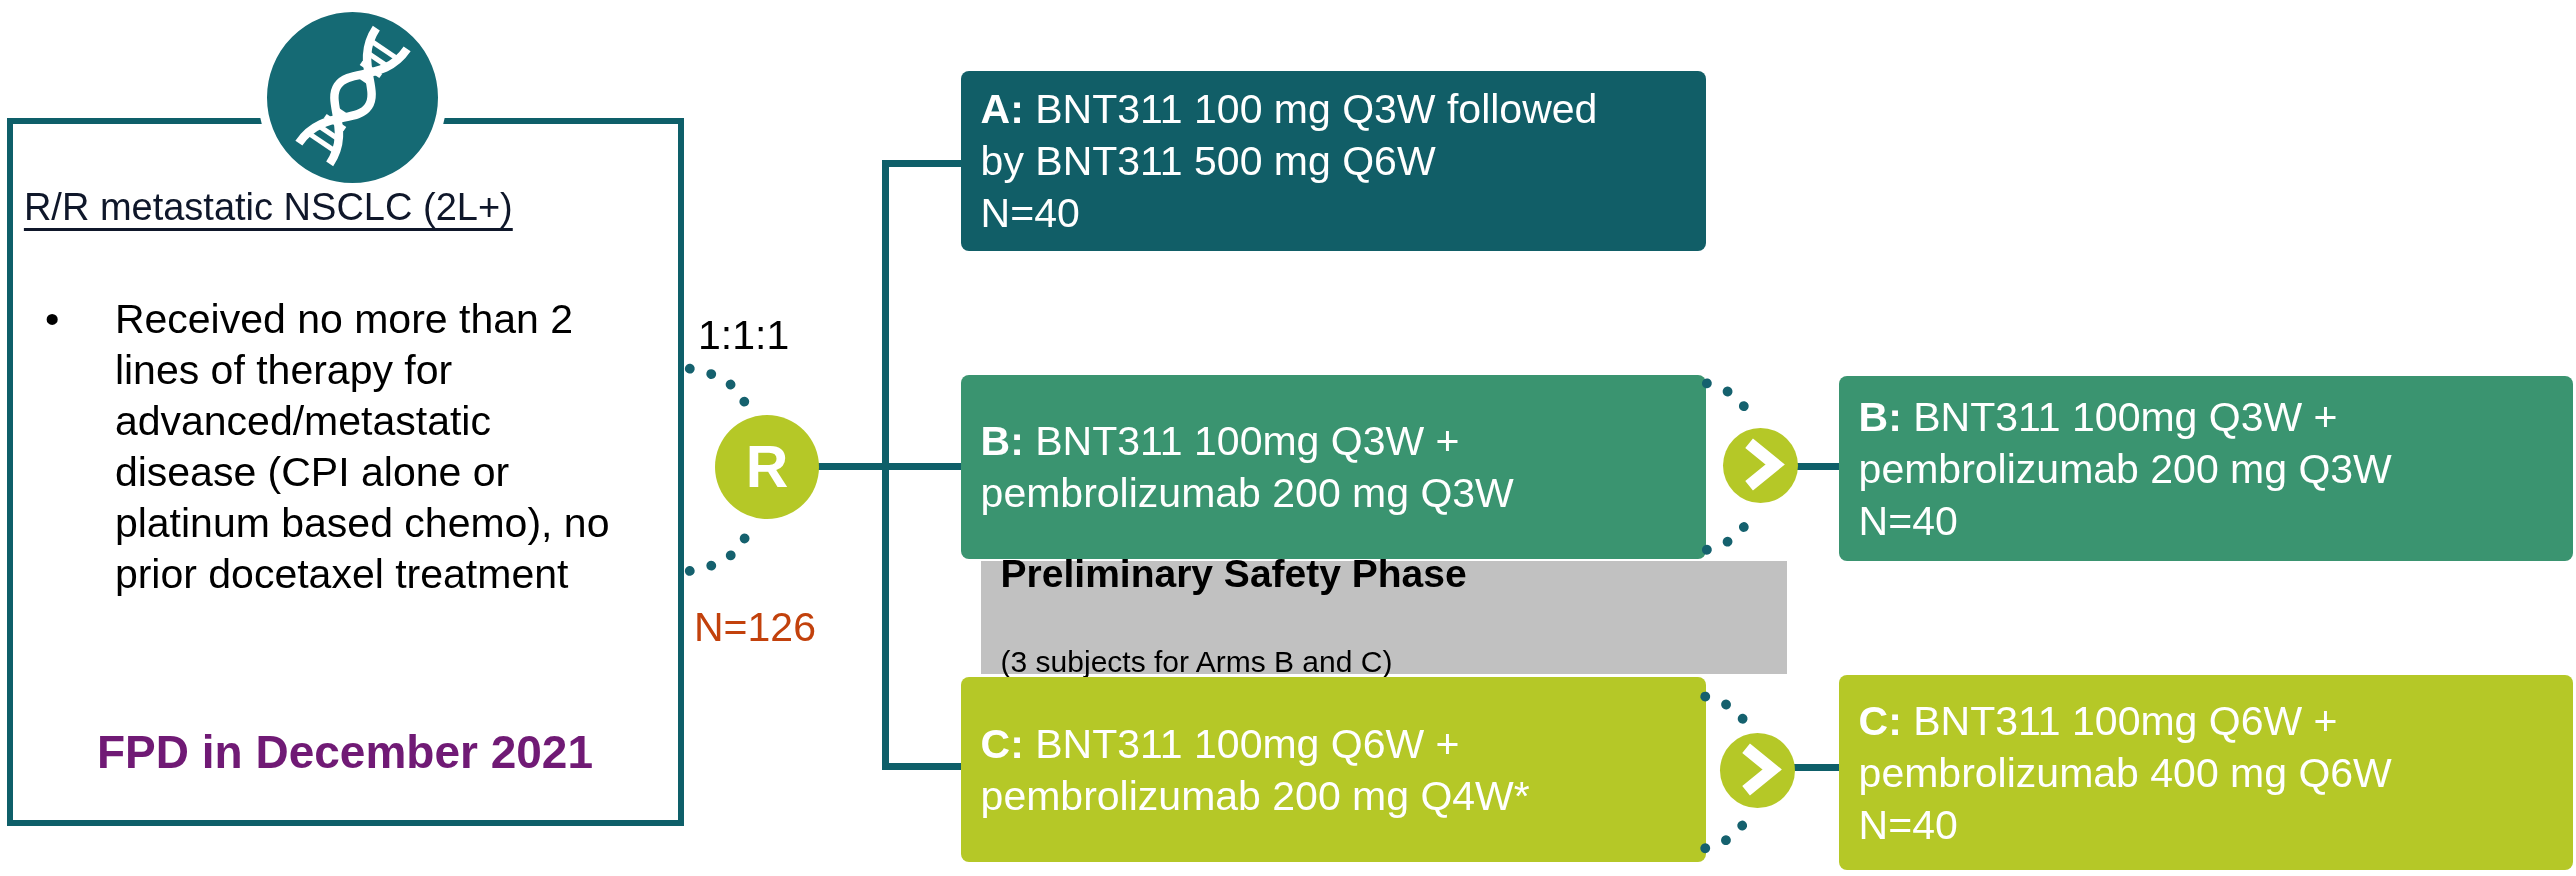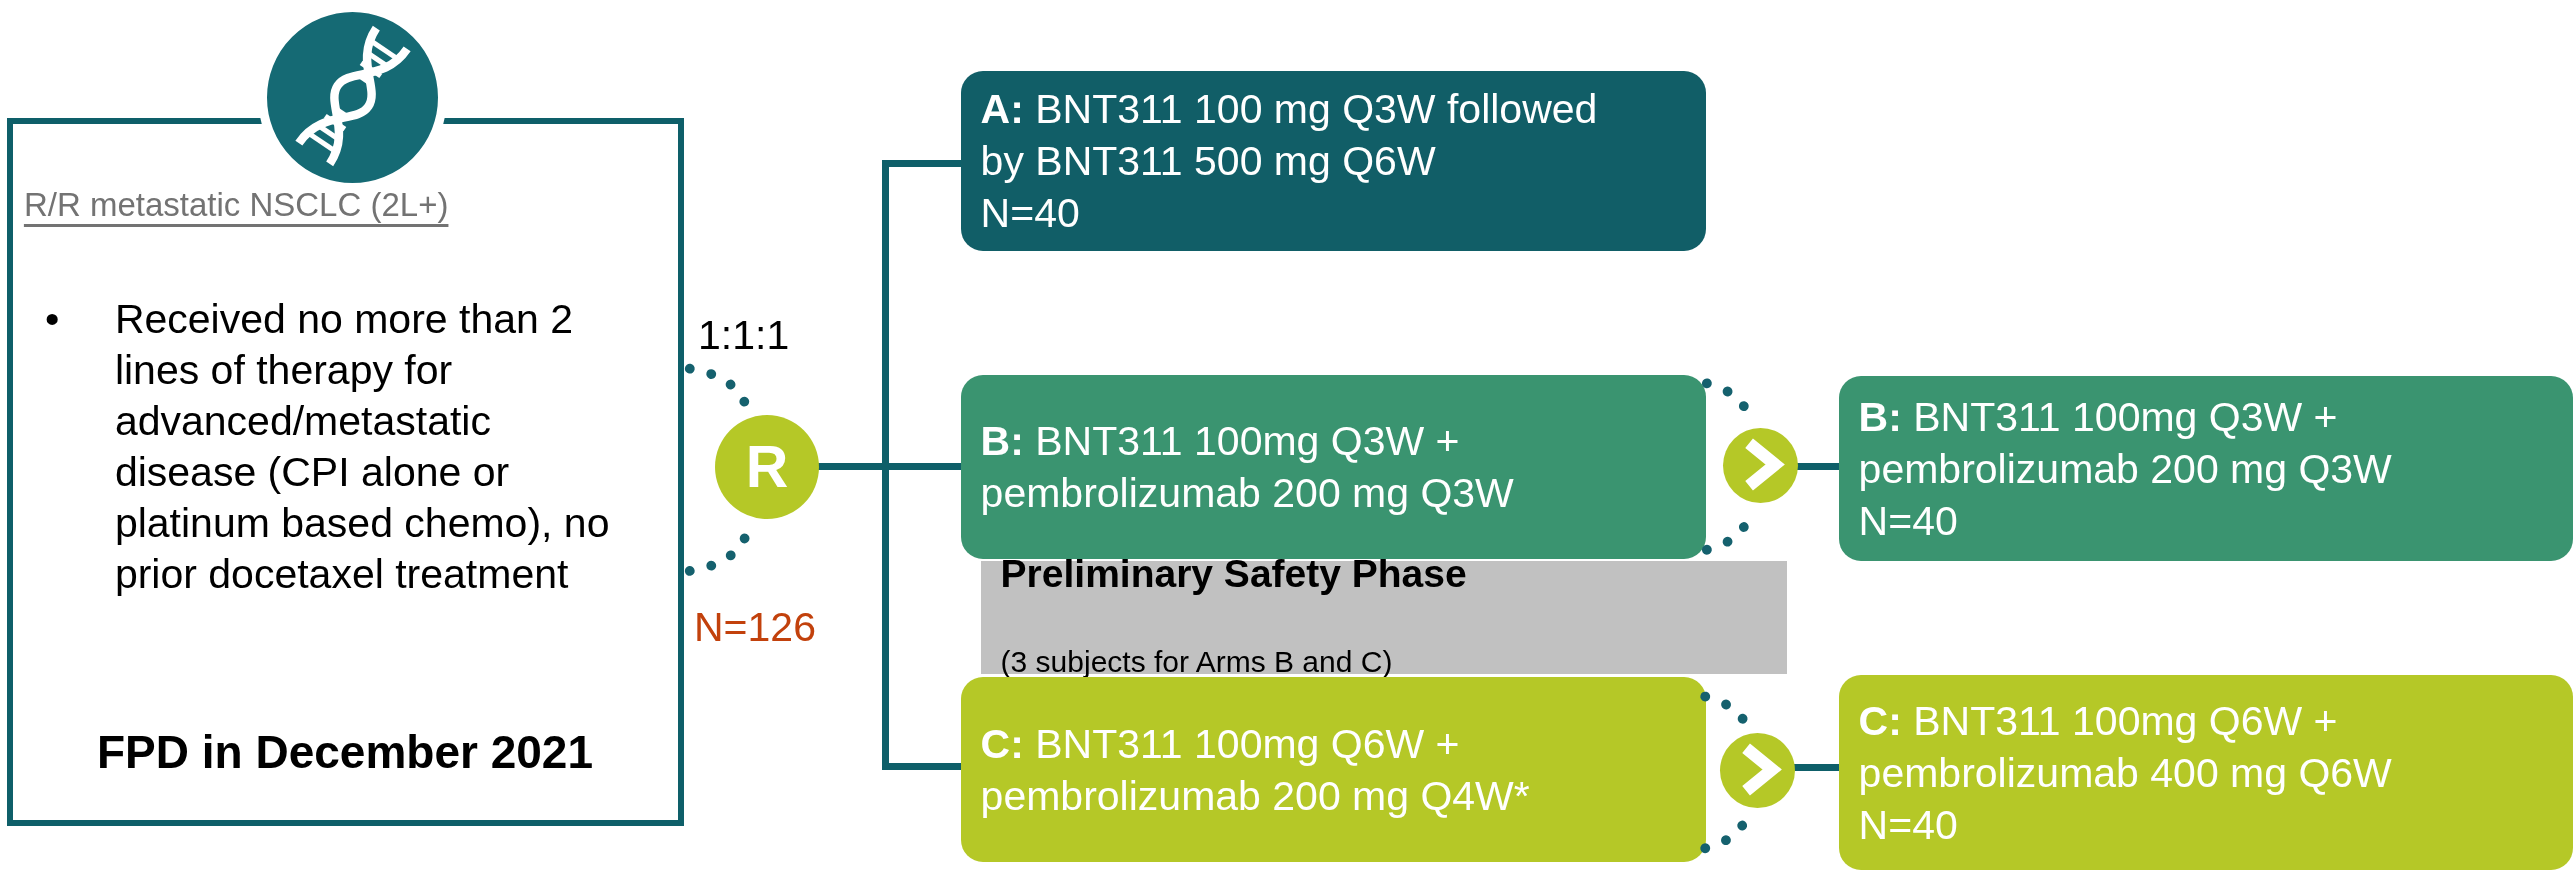--- a/index.html
+++ b/index.html
@@ -2,47 +2,47 @@
 <html style="font-size:13px"><head>
 <meta charset="utf-8">
 <style>
   html,body{margin:0;padding:0;background:#ffffff;}
   #canvas{position:relative;width:2576px;height:876px;background:#ffffff;overflow:hidden;
           font-family:"Liberation Sans", sans-serif;}
 
   
   .elig-box{position:absolute;left:6.5px;top:118px;width:677px;height:708px;
             border:6.5px solid #0e5f69;background:#ffffff;box-sizing:border-box;}
-  .elig-title{position:absolute;left:11.4px;top:62px;font-size:33px;color:#737373;
+  .elig-title{position:absolute;left:11.4px;top:62px;font-size:38px;color:#0f172a;
               text-decoration:underline;text-decoration-thickness:3.3px;text-underline-offset:8.2px;
               white-space:nowrap;}
   .elig-list{position:absolute;left:11.4px;top:170px;right:4.9px;margin:0;padding:0;list-style:none;}
   .elig-list li{position:relative;padding-left:91px;font-size:41px;line-height:51px;color:#000000;
                 white-space:pre-line;}
   .elig-list li::before{content:"\2022";position:absolute;left:21px;top:0;font-size:41px;line-height:51px;}
   .fpd-note{position:absolute;left:0;right:0;top:601px;text-align:center;
-            font-size:46px;font-weight:bold;color:#000000;white-space:nowrap;}
+            font-size:46px;font-weight:bold;color:#701a75;white-space:nowrap;}
 
   
   .dna-badge{position:absolute;left:258px;top:3.3px;width:171px;height:171px;border-radius:50%;
              background:#156a74;border:9.8px solid #ffffff;box-sizing:content-box;z-index:5;
              display:flex;align-items:center;justify-content:center;}
 
   
   .ratio-label{position:absolute;left:698px;top:312px;font-size:41px;color:#000000;white-space:nowrap;}
   .r-circle{position:absolute;left:715px;top:415px;width:104px;height:104px;border-radius:50%;
             background:#b5c827;display:flex;align-items:center;justify-content:center;z-index:4;}
   .r-circle span{color:#ffffff;font-size:59px;font-weight:bold;}
   .n-total{position:absolute;left:694px;top:604px;font-size:41px;color:#c2410c;white-space:nowrap;}
 
   
   .tline{position:absolute;background:#0e5f69;}
 
   
-  .box{position:absolute;box-sizing:border-box;border-radius:22px;color:#ffffff;
+  .box{position:absolute;box-sizing:border-box;border-radius:8px;color:#ffffff;
        display:flex;flex-direction:column;justify-content:center;padding-left:19.6px;padding-right:6px;}
   .box-a{left:961px;top:71px;width:745px;height:180px;background:#115e67;}
   .box-b{left:961px;top:375px;width:745px;height:184px;background:#3a9470;}
   .box-c{left:961px;top:677px;width:745px;height:185px;background:#b5c827;}
   .box-b2{left:1839px;top:376px;width:734px;height:185px;background:#3a9470;}
   .box-c2{left:1839px;top:675px;width:734px;height:195px;background:#b5c827;}
   .arm-text{font-size:41px;line-height:52px;}
   .arm-label{font-weight:bold;}
   .arm-body{white-space:pre-line;}
 

